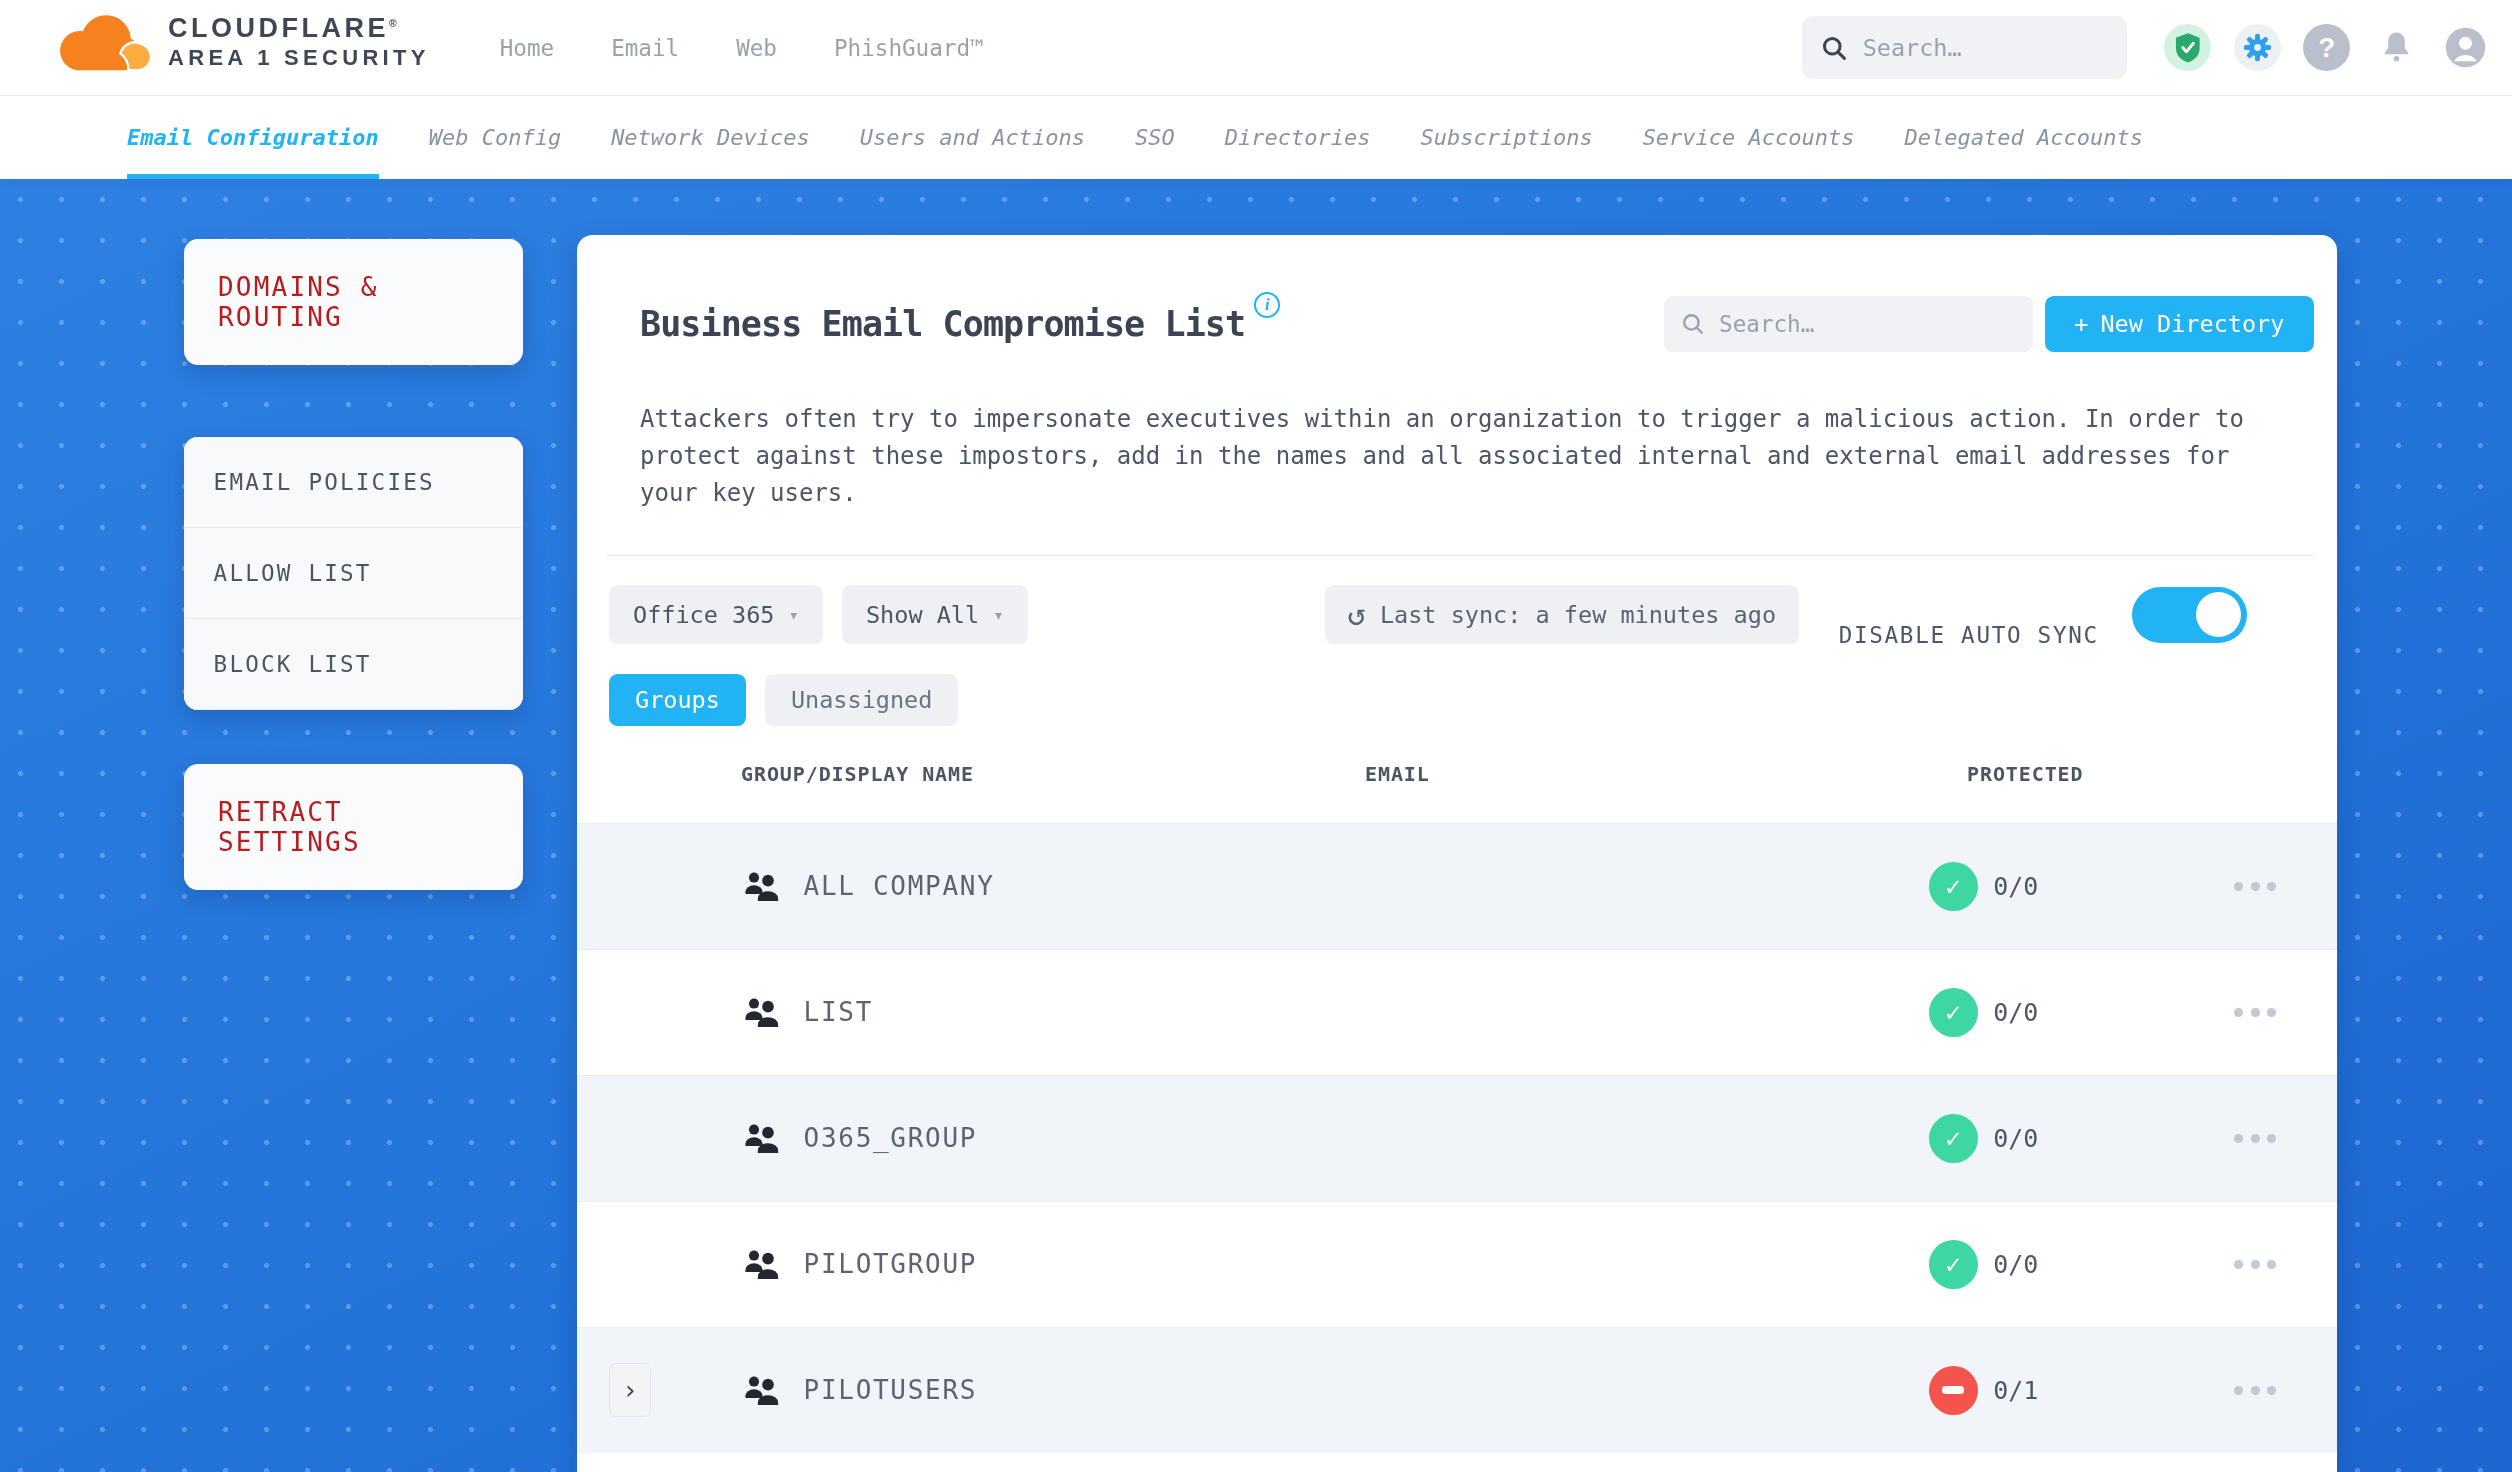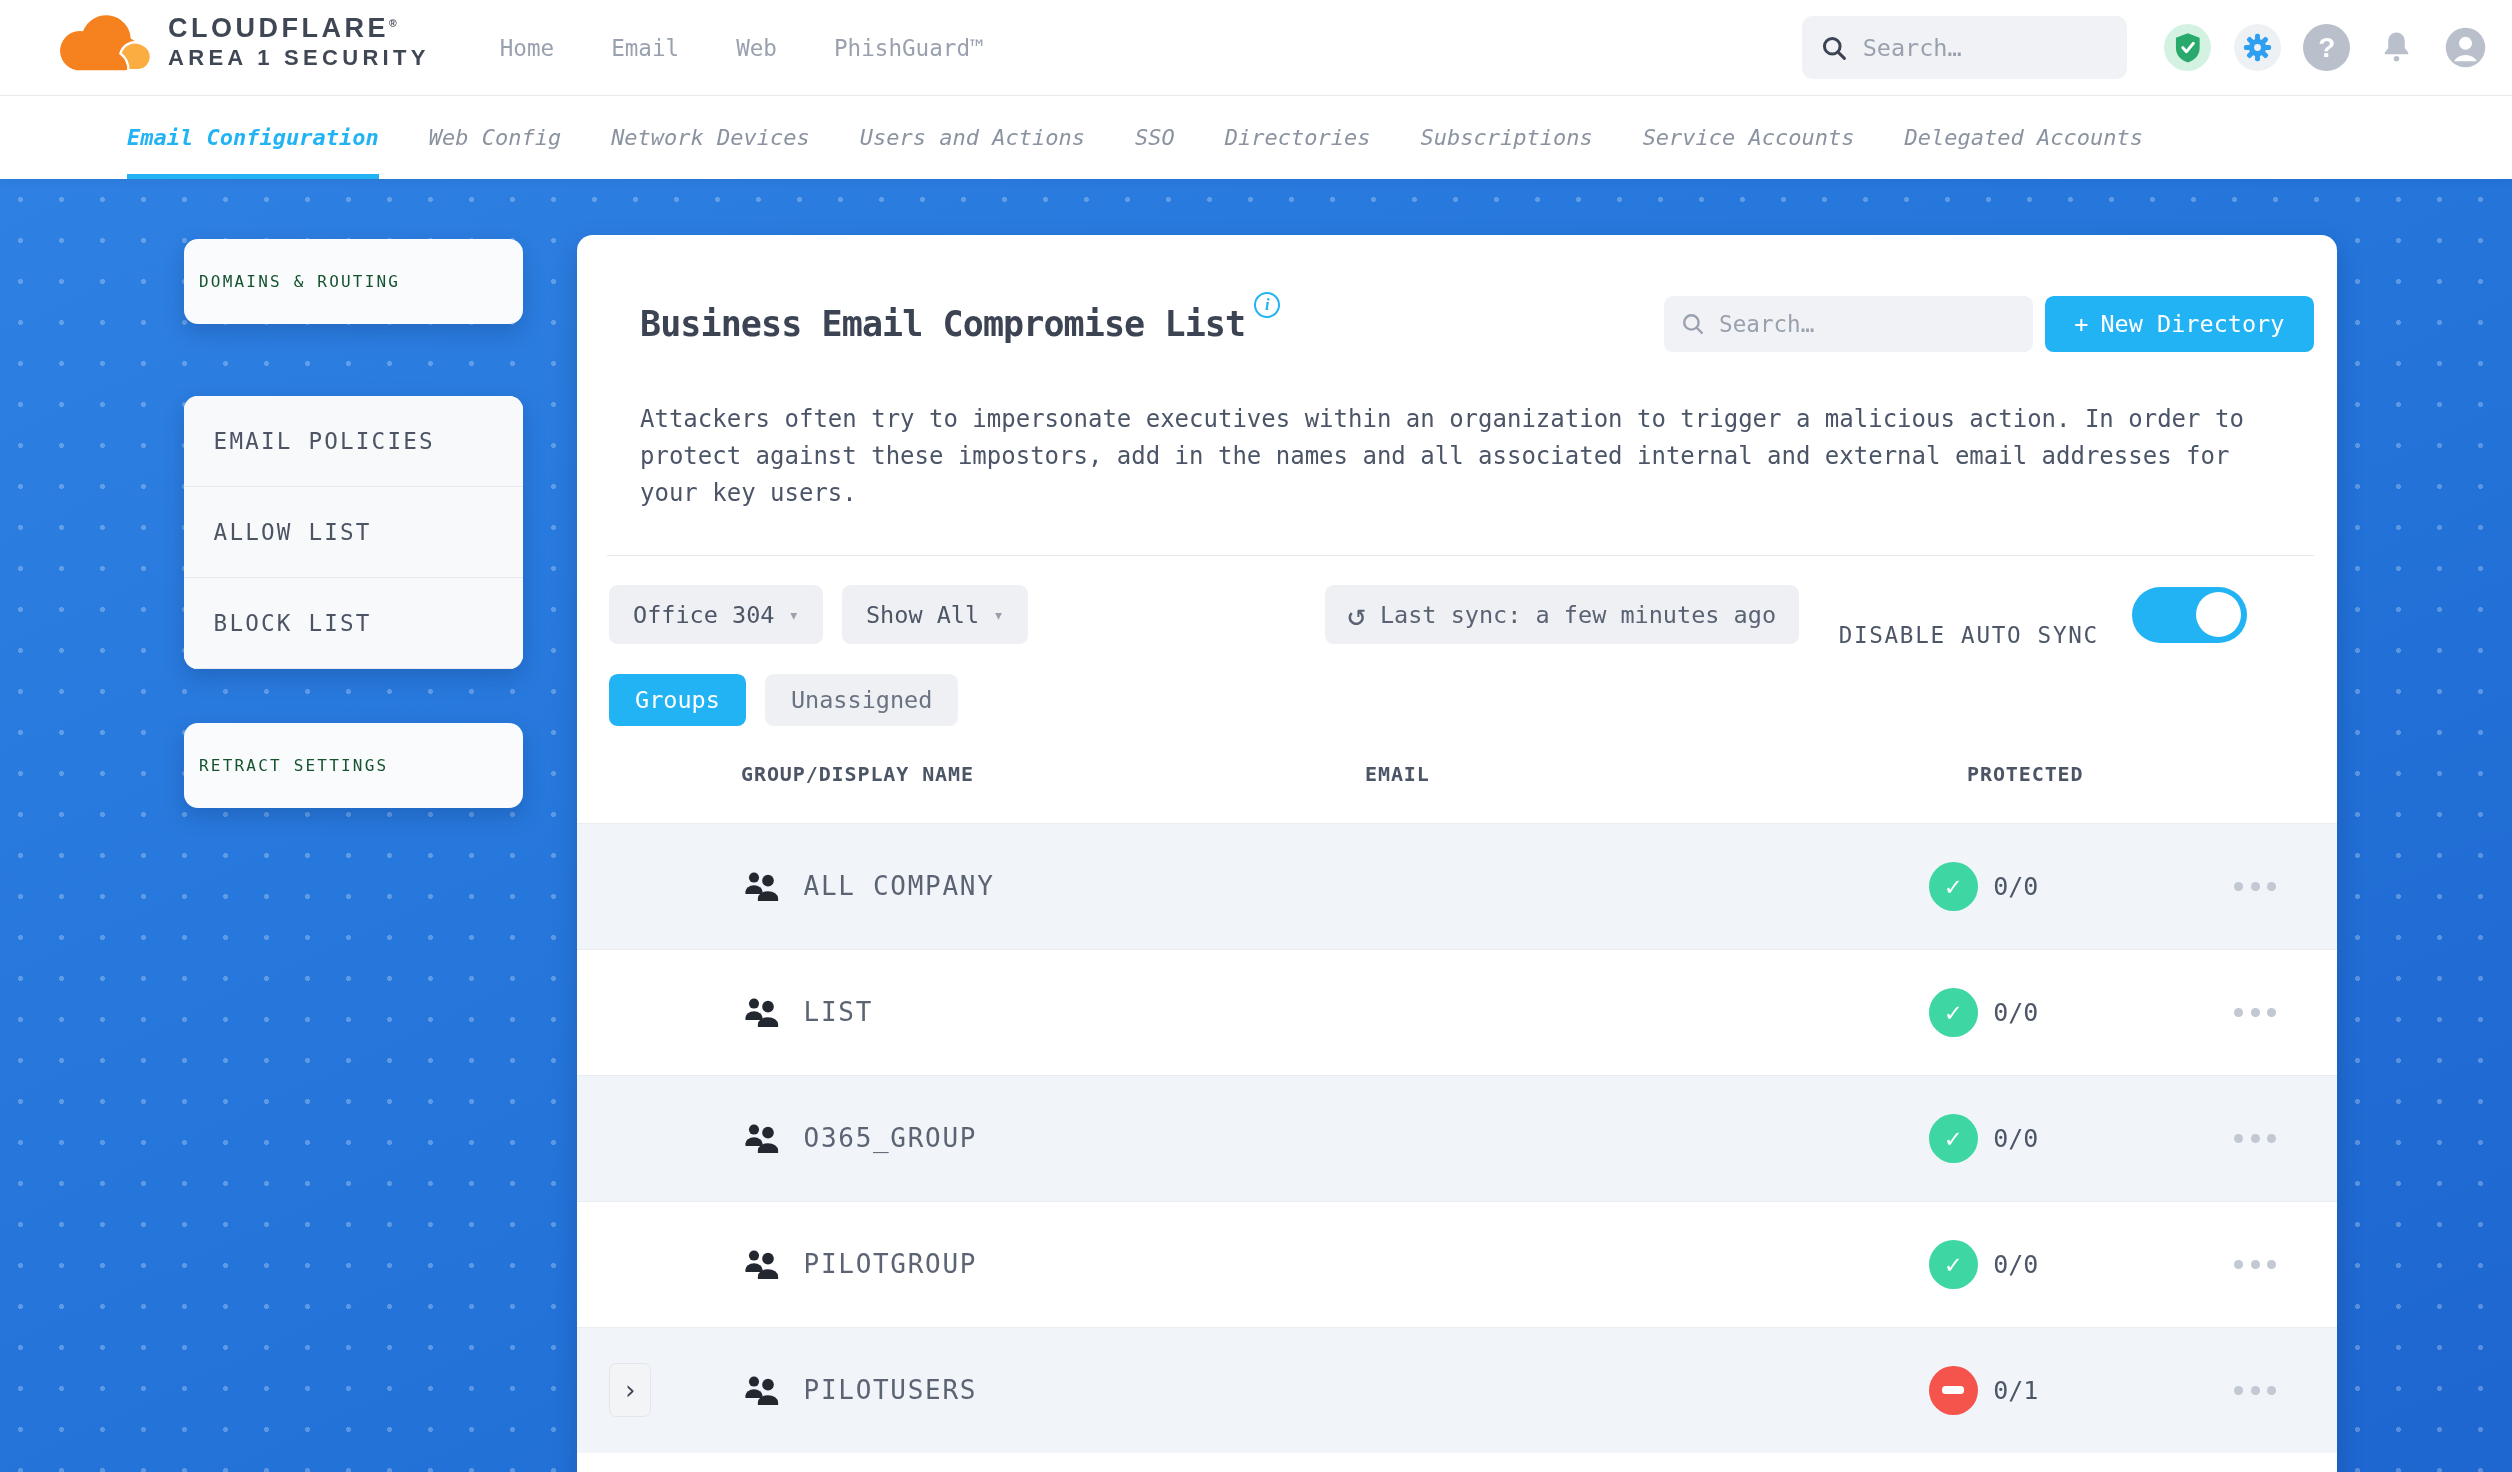--- a/index.html
+++ b/index.html
@@ -39,21 +39,21 @@
   .tab-bar a.active::after{content:"";position:absolute;left:0;right:0;bottom:0;height:5.2px;background:var(--accent);}
 
   
   .canvas{height:1293px;display:flex;align-items:flex-start;
     background-image:radial-gradient(rgba(255,255,255,.26) 2.3px,transparent 2.8px),linear-gradient(155deg,var(--blue-top) 0%,#2373d9 55%,var(--blue-bottom) 100%);
     background-size:41px 41px,auto;}
   
   .sidebar{width:339px;margin-left:184px;flex:none;}
   .side-card{background:#fafbfd;border-radius:14px;box-shadow:0 8.7px 21px rgba(10,40,90,.22);overflow:hidden;}
   .card-domains{margin-top:60px;}
-  .side-single{padding:33px 15px;font-size:16px;letter-spacing:2.2px;color:#14532d;}
+  .side-single{padding:33px 34px;font-size:26px;letter-spacing:2.2px;color:#b91c1c;}
   .card-policies{margin-top:72px;background:#fff;}
   .pol-item{padding:32px 29.6px;font-size:22.6px;letter-spacing:2.2px;color:#4d5565;background:#f7f9fb;border-bottom:0.9px solid #e6eaee;}
   .enh-block{background:#fff;padding:26px 0 24px 0;}
   .enh-title{padding:7px 29.6px;font-size:23.5px;letter-spacing:2.2px;color:#14181f;font-weight:bold;line-height:37px;}
   .enh-sub{display:block;text-decoration:none;padding:14px 29.6px;font-size:23.5px;letter-spacing:1.7px;line-height:35px;}
   .enh-sub.active{color:var(--accent);border-left:6px solid var(--accent);padding-left:23.5px;}
   .enh-sub.plain{color:#6a7383;}
   .card-retract{margin-top:54px;}
 
   
@@ -218,21 +218,21 @@
         <span>New Directory</span>
       </button>
     </div>
 
     <p class="mc-desc">Attackers often try to impersonate executives within an organization to trigger a malicious action. In order to protect against these impostors, add in the names and all associated internal and external email addresses for your key users.</p>
 
     <div class="mc-divider"></div>
 
     <div class="filter-row">
       <div class="drop">
-        <span>Office 304</span>
+        <span>Office 365</span>
         <span class="caret">▾</span>
       </div>
       <div class="drop">
         <span>Show All</span>
         <span class="caret">▾</span>
       </div>
       <div class="sync-pill">
         <span class="sync-ic">↺</span>
         <span>Last sync: a few minutes ago</span>
       </div>

